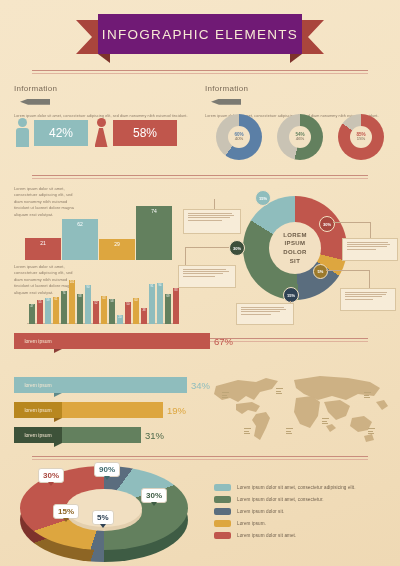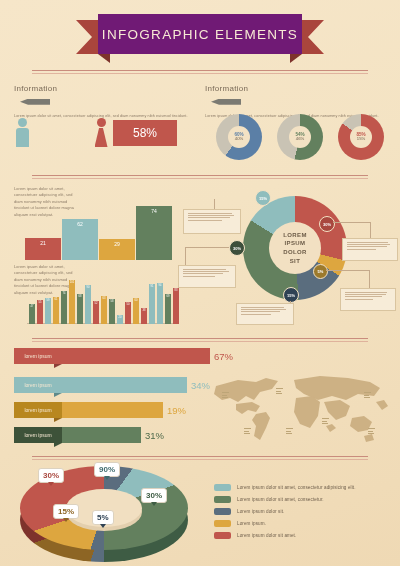--- a/index.html
+++ b/index.html
@@ -135,20 +135,23 @@
   <div class="info" style="left:205px;top:84px;width:180px">
     <div class="ttl">Information</div>
     <div class="arrow"></div>
     <div class="sub">Lorem ipsum dolor sit amet, consectetuer adipiscing elit, sed diam nonummy nibh euismod tincidunt.</div>
   </div>
 
   <div class="person male" style="left:14px;top:118px;width:16px;height:30px">
     <div class="head" style="background:#8fbdbd"></div>
     <div class="body" style="background:#8fbdbd"></div>
   </div>
+  <div class="pbar" style="left:34px;top:120px;width:54px;height:26px;background:#8fbdbd">
+    <span>42%</span>
+  </div>
 
   <div class="person female" style="left:93px;top:118px;width:16px;height:30px">
     <div class="head" style="background:#c0564c"></div>
     <div class="body" style="background:#c0564c"></div>
   </div>
   <div class="pbar" style="left:113px;top:120px;width:64px;height:26px;background:#c0564c">
     <span>58%</span>
   </div>
 
   <div class="sdonut" style="left:216px;top:114px;background:conic-gradient(#5b7fa6 0deg 216deg,#c9c3b4 216deg 360deg)">
@@ -321,21 +324,21 @@
   <div class="callout" style="left:236px;top:303px;width:58px;height:22px">
     <div class="ln" style="width:90%"></div>
       <div class="ln" style="width:94%"></div>
     <div class="ln" style="width:82%"></div>
       <div class="ln" style="width:62%"></div>
   </div>
 
   <div class="rule" style="top:338px"></div>
   <div class="rule thin" style="top:341px"></div>
 
-  <div class="hrow" style="left:14px;top:348px;width:196px">
+  <div class="hrow" style="left:14px;top:333px;width:196px">
     <div class="hfill" style="width:148px;background:#c0564c"></div>
     <div class="hshadow" style="background:#8c3f38"></div>
     <div class="hlabel" style="background:#c0564c">lorem ipsum</div>
     <div class="hval" style="left:200px;color:#c0564c">67%</div>
   </div>
 
   <div class="hrow" style="left:14px;top:377px;width:196px">
     <div class="hfill" style="width:125px;background:#8fbdbd"></div>
     <div class="hshadow" style="background:#5f8a8a"></div>
     <div class="hlabel" style="background:#8fbdbd">lorem ipsum</div>

